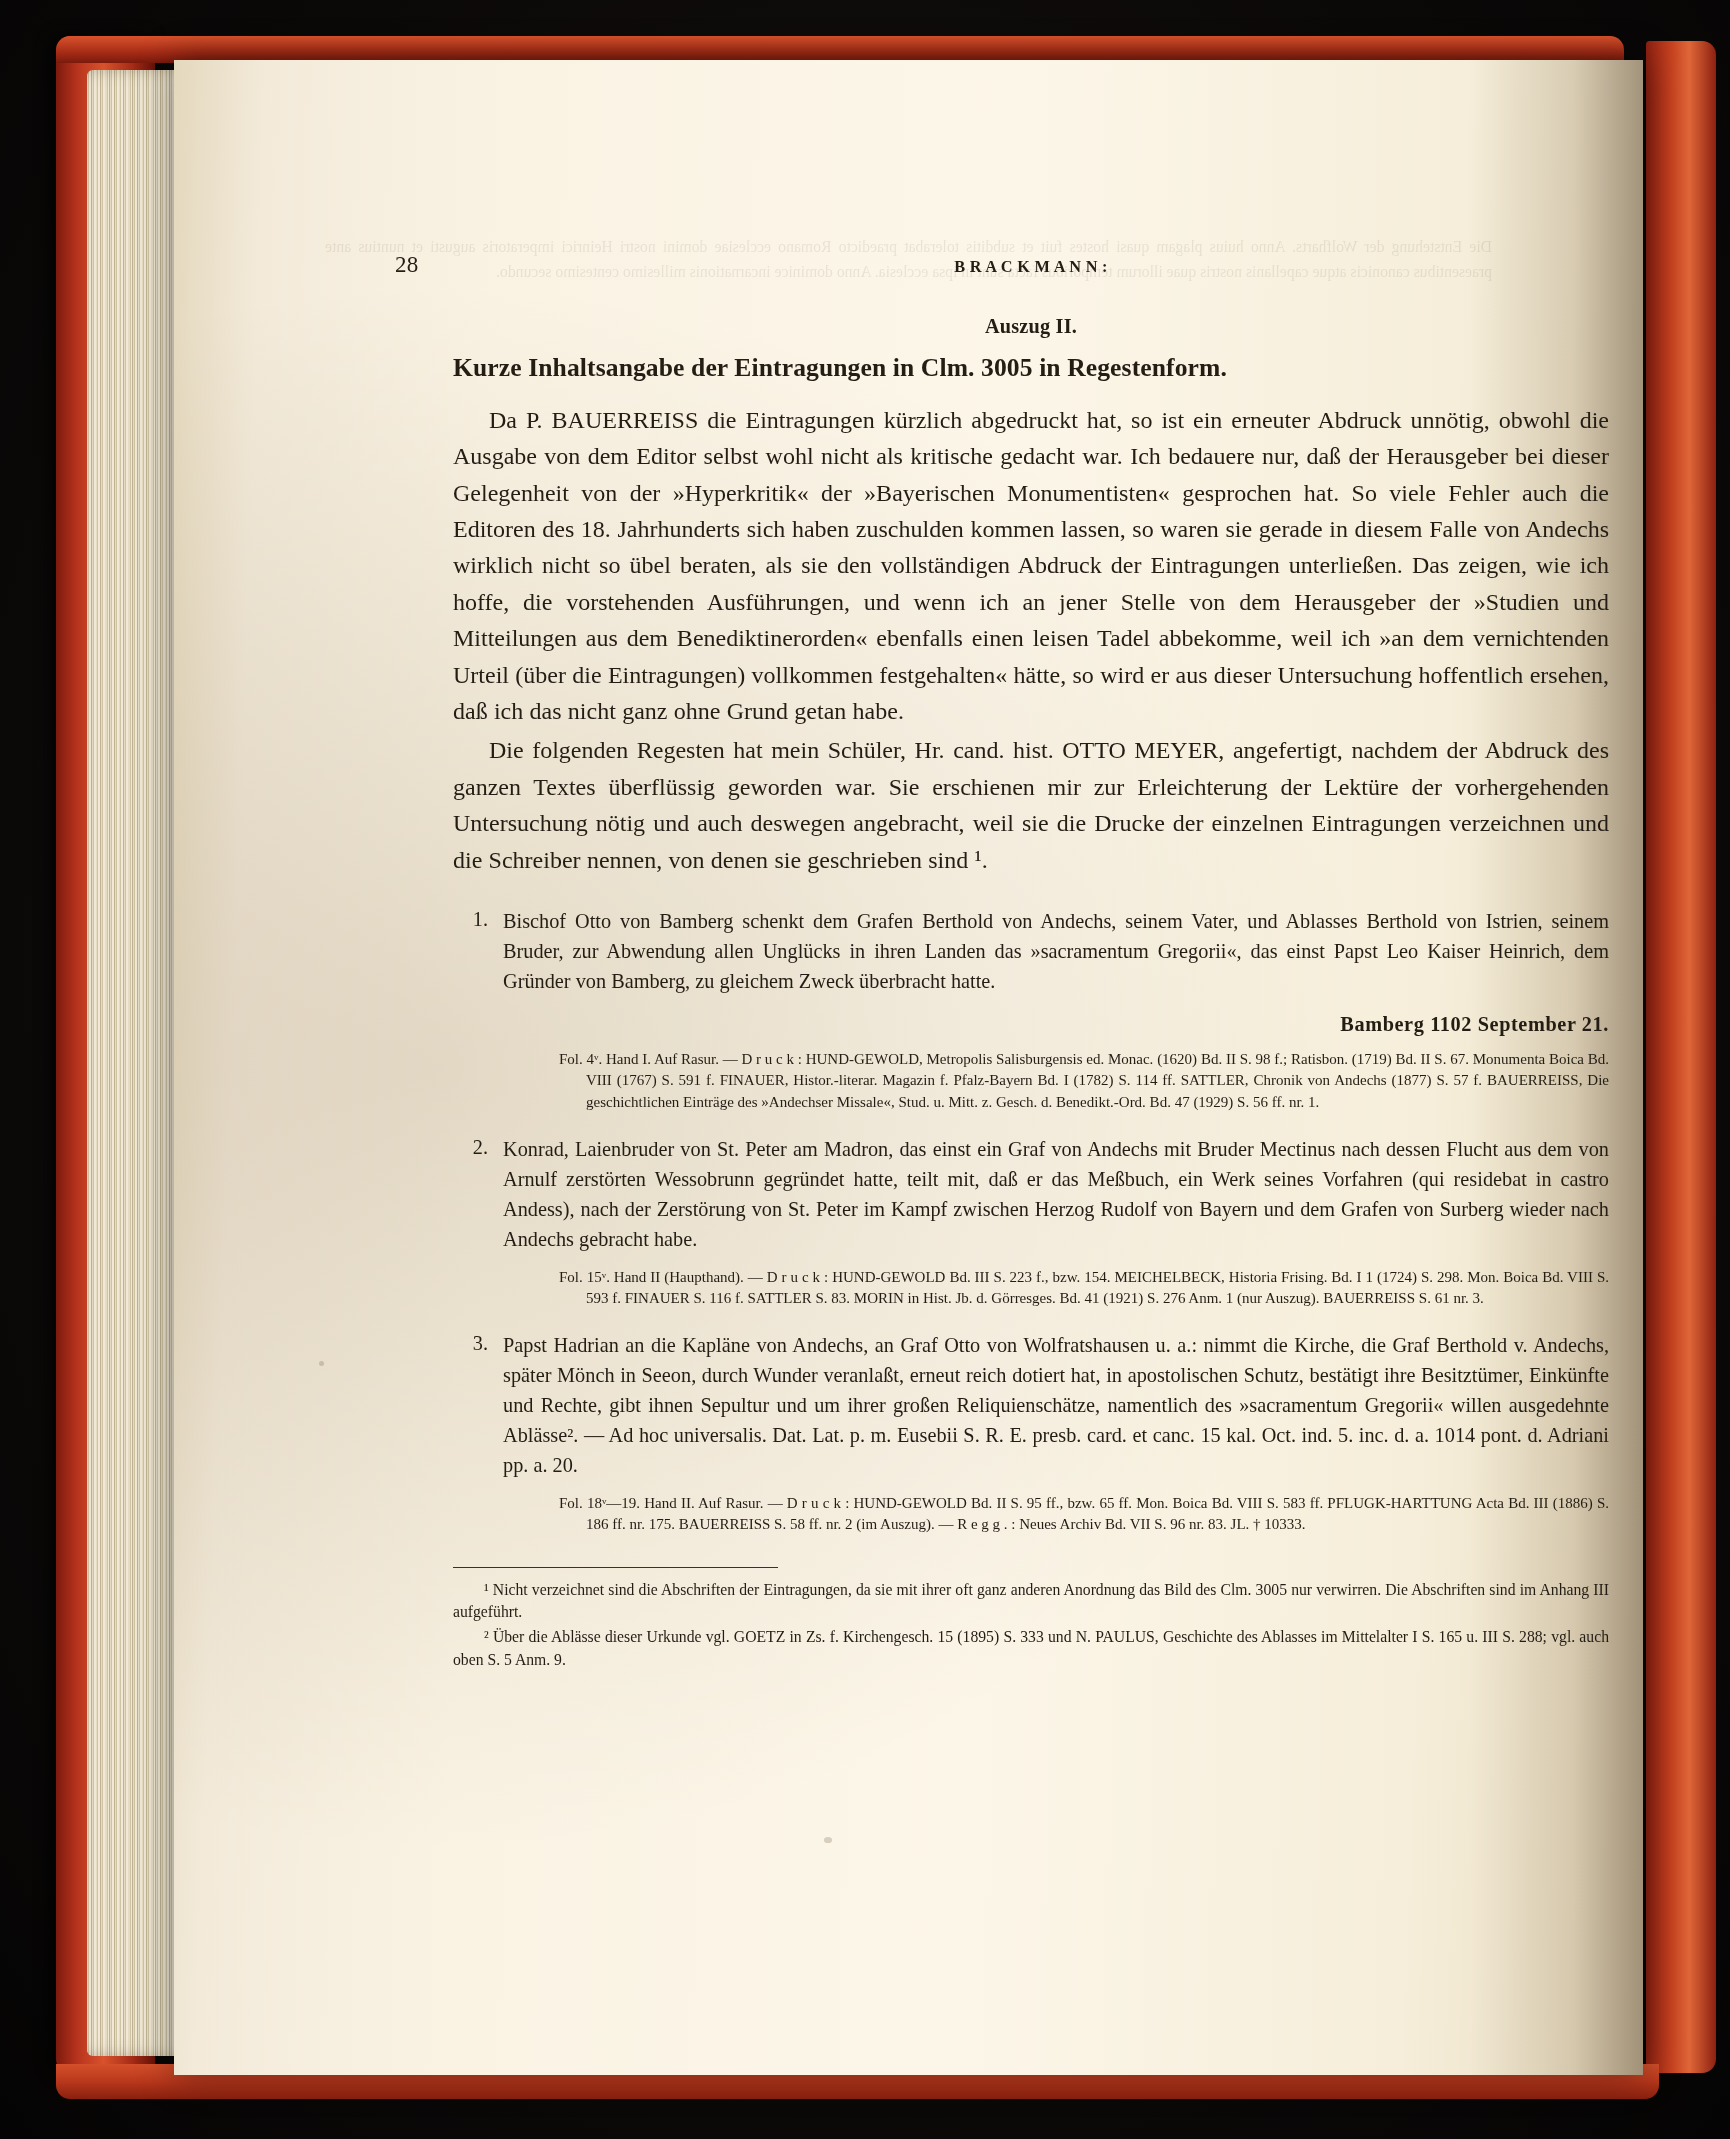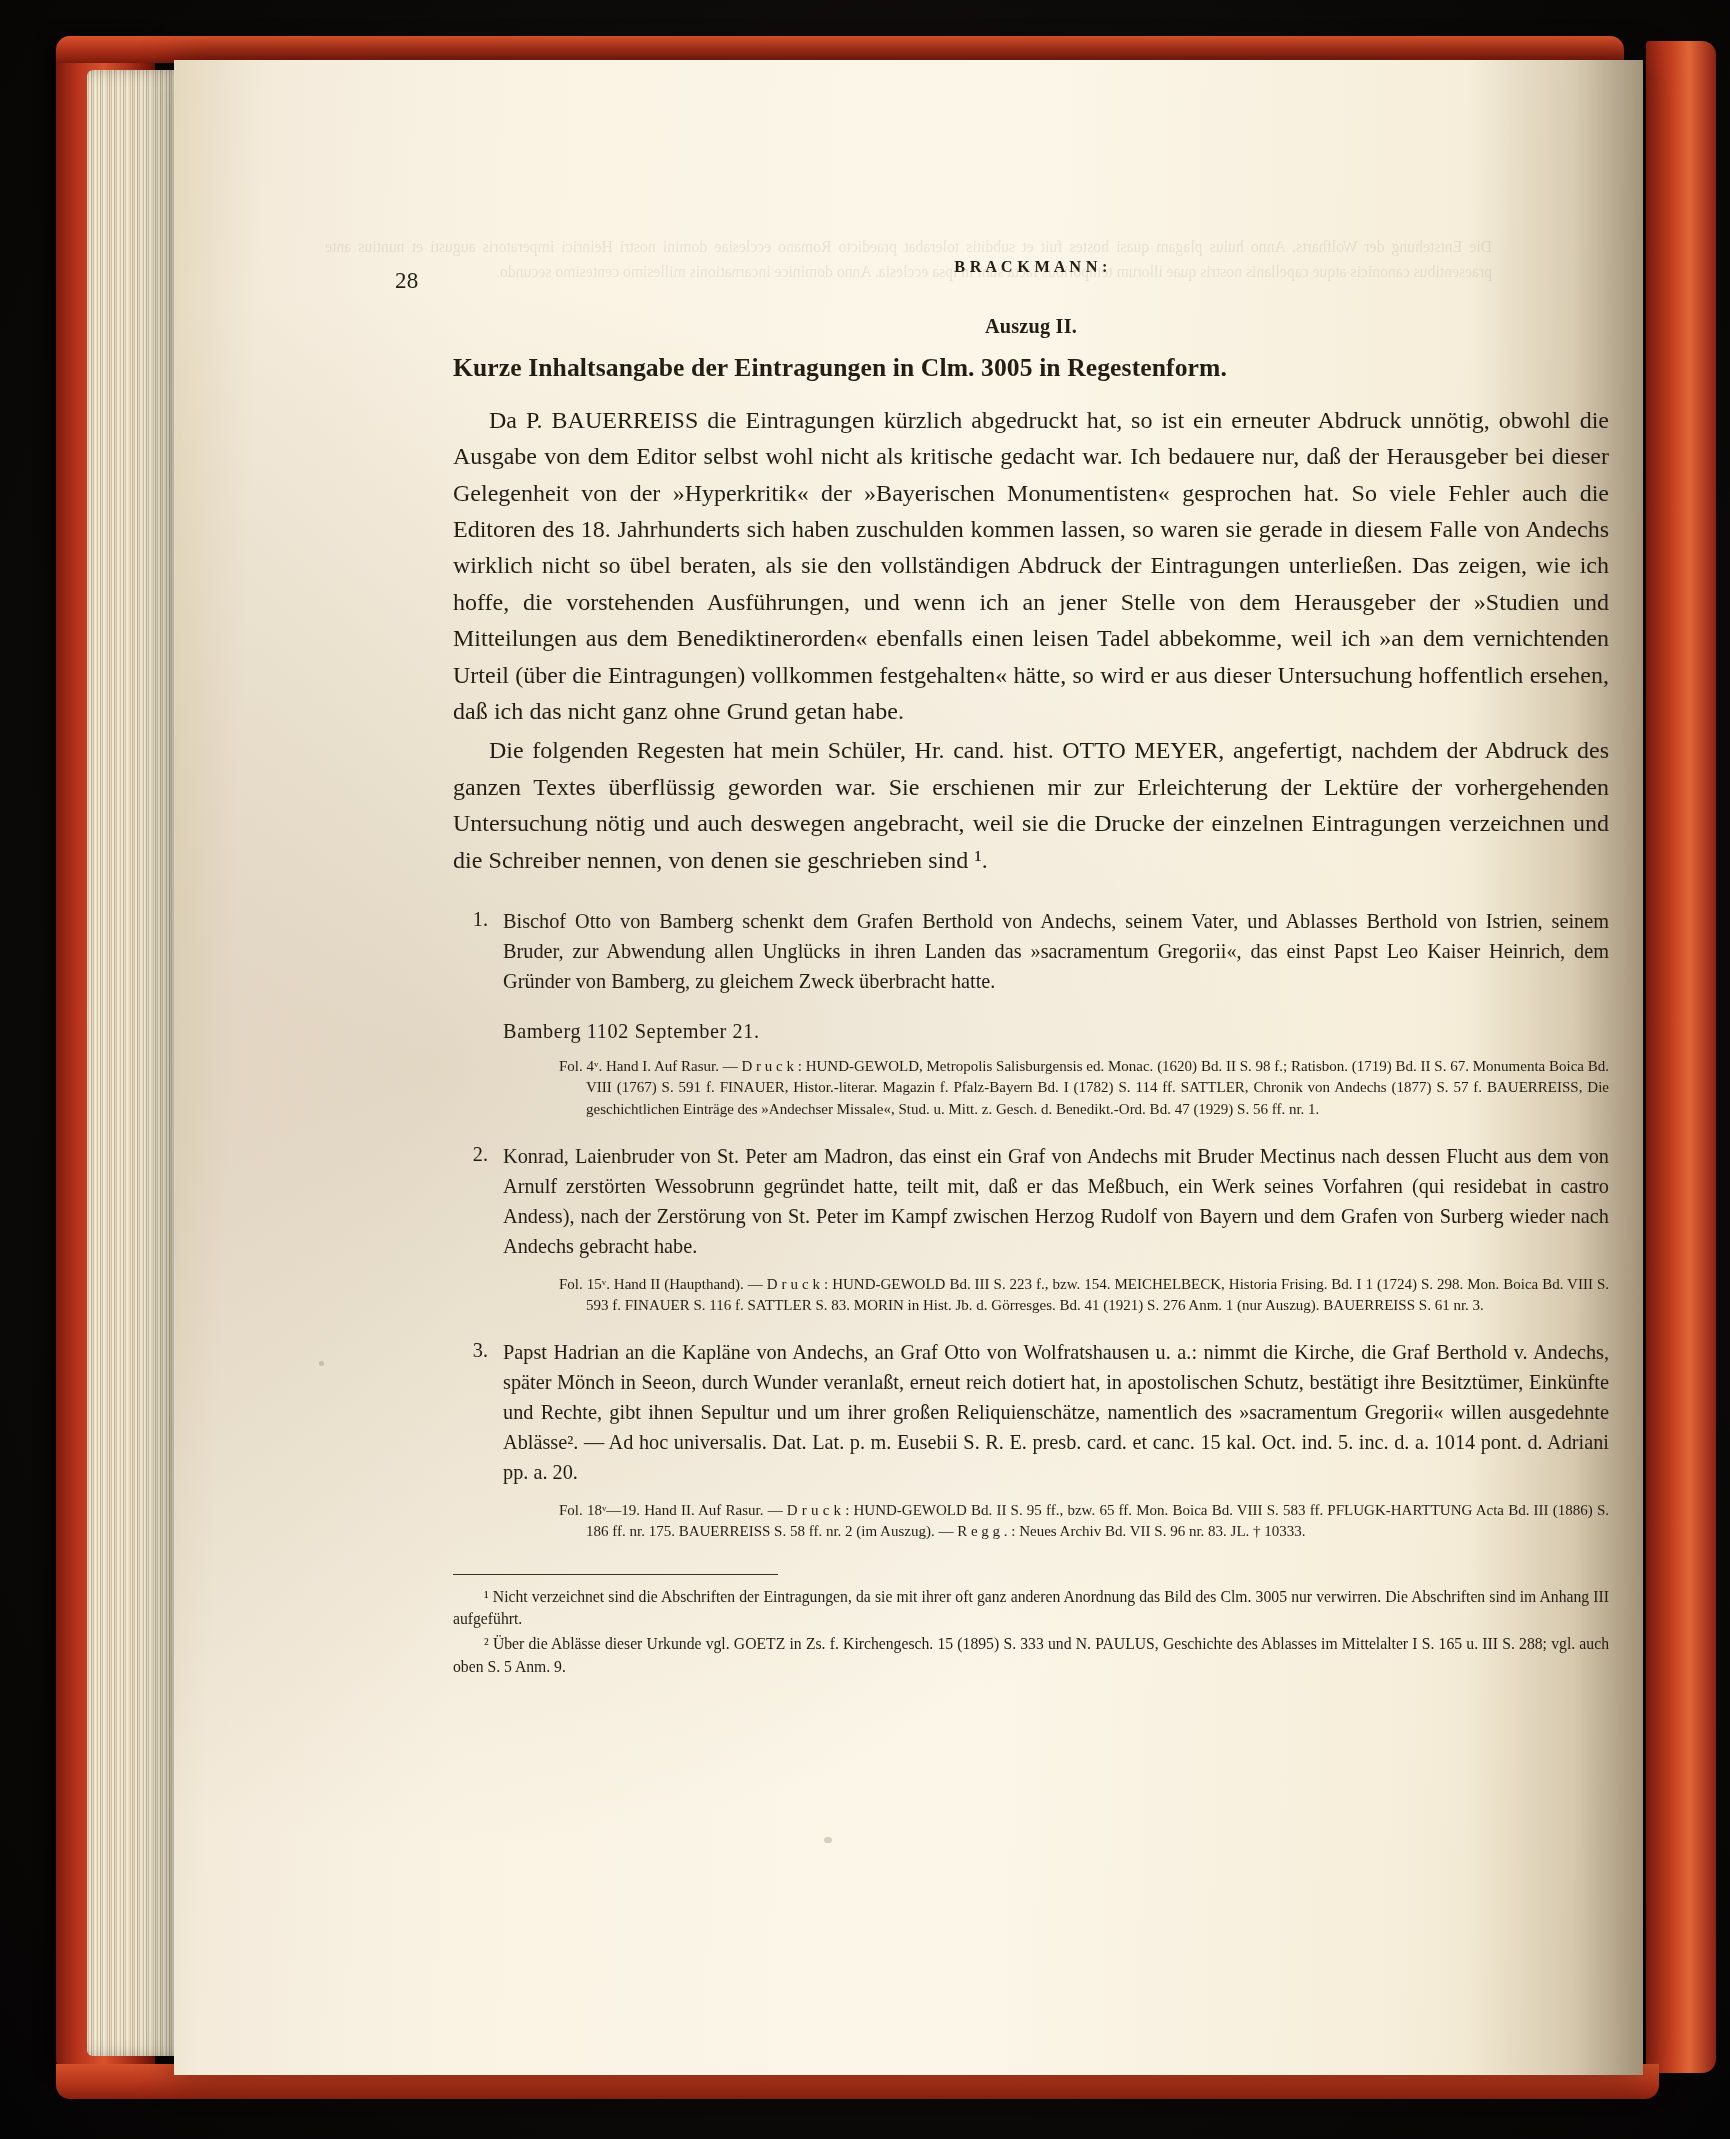--- a/index.html
+++ b/index.html
@@ -134,21 +134,21 @@
   }
 
   .runhead {
     position: relative;
     height: 30px;
     margin-bottom: 33px;
   }
   .folio {
     position: absolute;
     left: -58px;
-    top: 16px;
+    top: 0;
     font-size: 23px;
     letter-spacing: 0.3px;
   }
   .runtitle {
     position: absolute;
     left: 50%;
     transform: translateX(-50%);
     top: 4.6px;
     font-size: 16.3px;
     letter-spacing: 2.9px;
@@ -202,24 +202,25 @@
   .regest-body {
     flex: 1 1 auto;
   }
   .regest-text {
     font-size: 20.3px;
     line-height: 1.48;
     text-align: justify;
     margin: 0;
   }
   .dateline {
-    text-align: left;
+    text-align: right;
     font-size: 20.3px;
-    margin-top: 24px;
+    margin-top: 17px;
     letter-spacing: 0.6px;
+    font-weight: bold;
   }
   .apparatus {
     font-size: 15px;
     line-height: 1.44;
     margin: 12.8px 0 0 56px;
     text-align: justify;
     text-indent: -27px;
     padding-left: 27px;
   }
 

